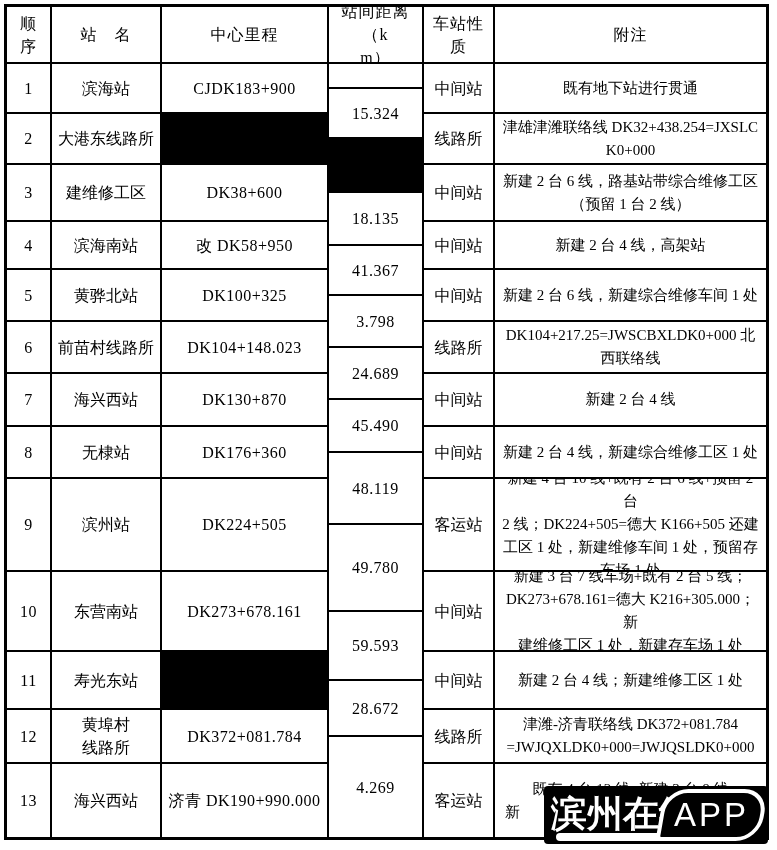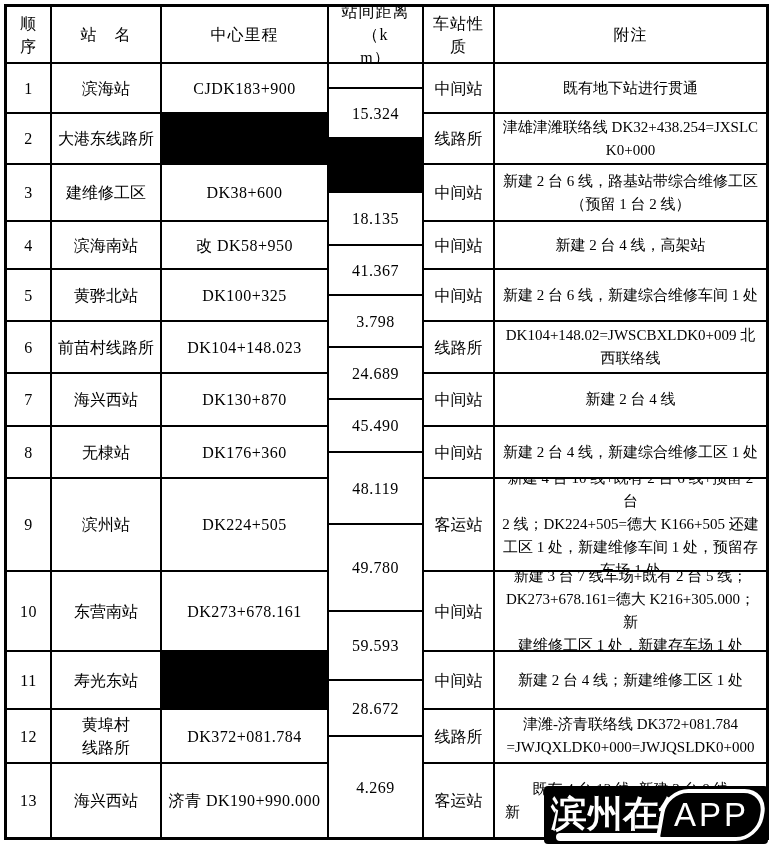--- a/index.html
+++ b/index.html
@@ -76,21 +76,21 @@
       <div class="c num" style="grid-row:10/12;grid-column:1">5</div>
       <div class="c" style="grid-row:10/12;grid-column:2">黄骅北站</div>
       <div class="c num" style="grid-row:10/12;grid-column:3">DK100+325</div>
       <div class="c" style="grid-row:10/12;grid-column:5">中间站</div>
       <div class="c note" style="grid-row:10/12;grid-column:6">新建 2 台 6 线，新建综合维修车间 1 处</div>
 
       <div class="c num" style="grid-row:12/14;grid-column:1">6</div>
       <div class="c" style="grid-row:12/14;grid-column:2">前苗村线路所</div>
       <div class="c num" style="grid-row:12/14;grid-column:3">DK104+148.023</div>
       <div class="c" style="grid-row:12/14;grid-column:5">线路所</div>
-      <div class="c note" style="grid-row:12/14;grid-column:6">DK104+148.02=JWSCBXLDK0+009 北
+      <div class="c note" style="grid-row:12/14;grid-column:6">DK104+217.25=JWSCBXLDK0+000 北
 西联络线</div>
 
       <div class="c num" style="grid-row:14/16;grid-column:1">7</div>
       <div class="c" style="grid-row:14/16;grid-column:2">海兴西站</div>
       <div class="c num" style="grid-row:14/16;grid-column:3">DK130+870</div>
       <div class="c" style="grid-row:14/16;grid-column:5">中间站</div>
       <div class="c note" style="grid-row:14/16;grid-column:6">新建 2 台 4 线</div>
 
       <div class="c num" style="grid-row:16/18;grid-column:1">8</div>
       <div class="c" style="grid-row:16/18;grid-column:2">无棣站</div>

